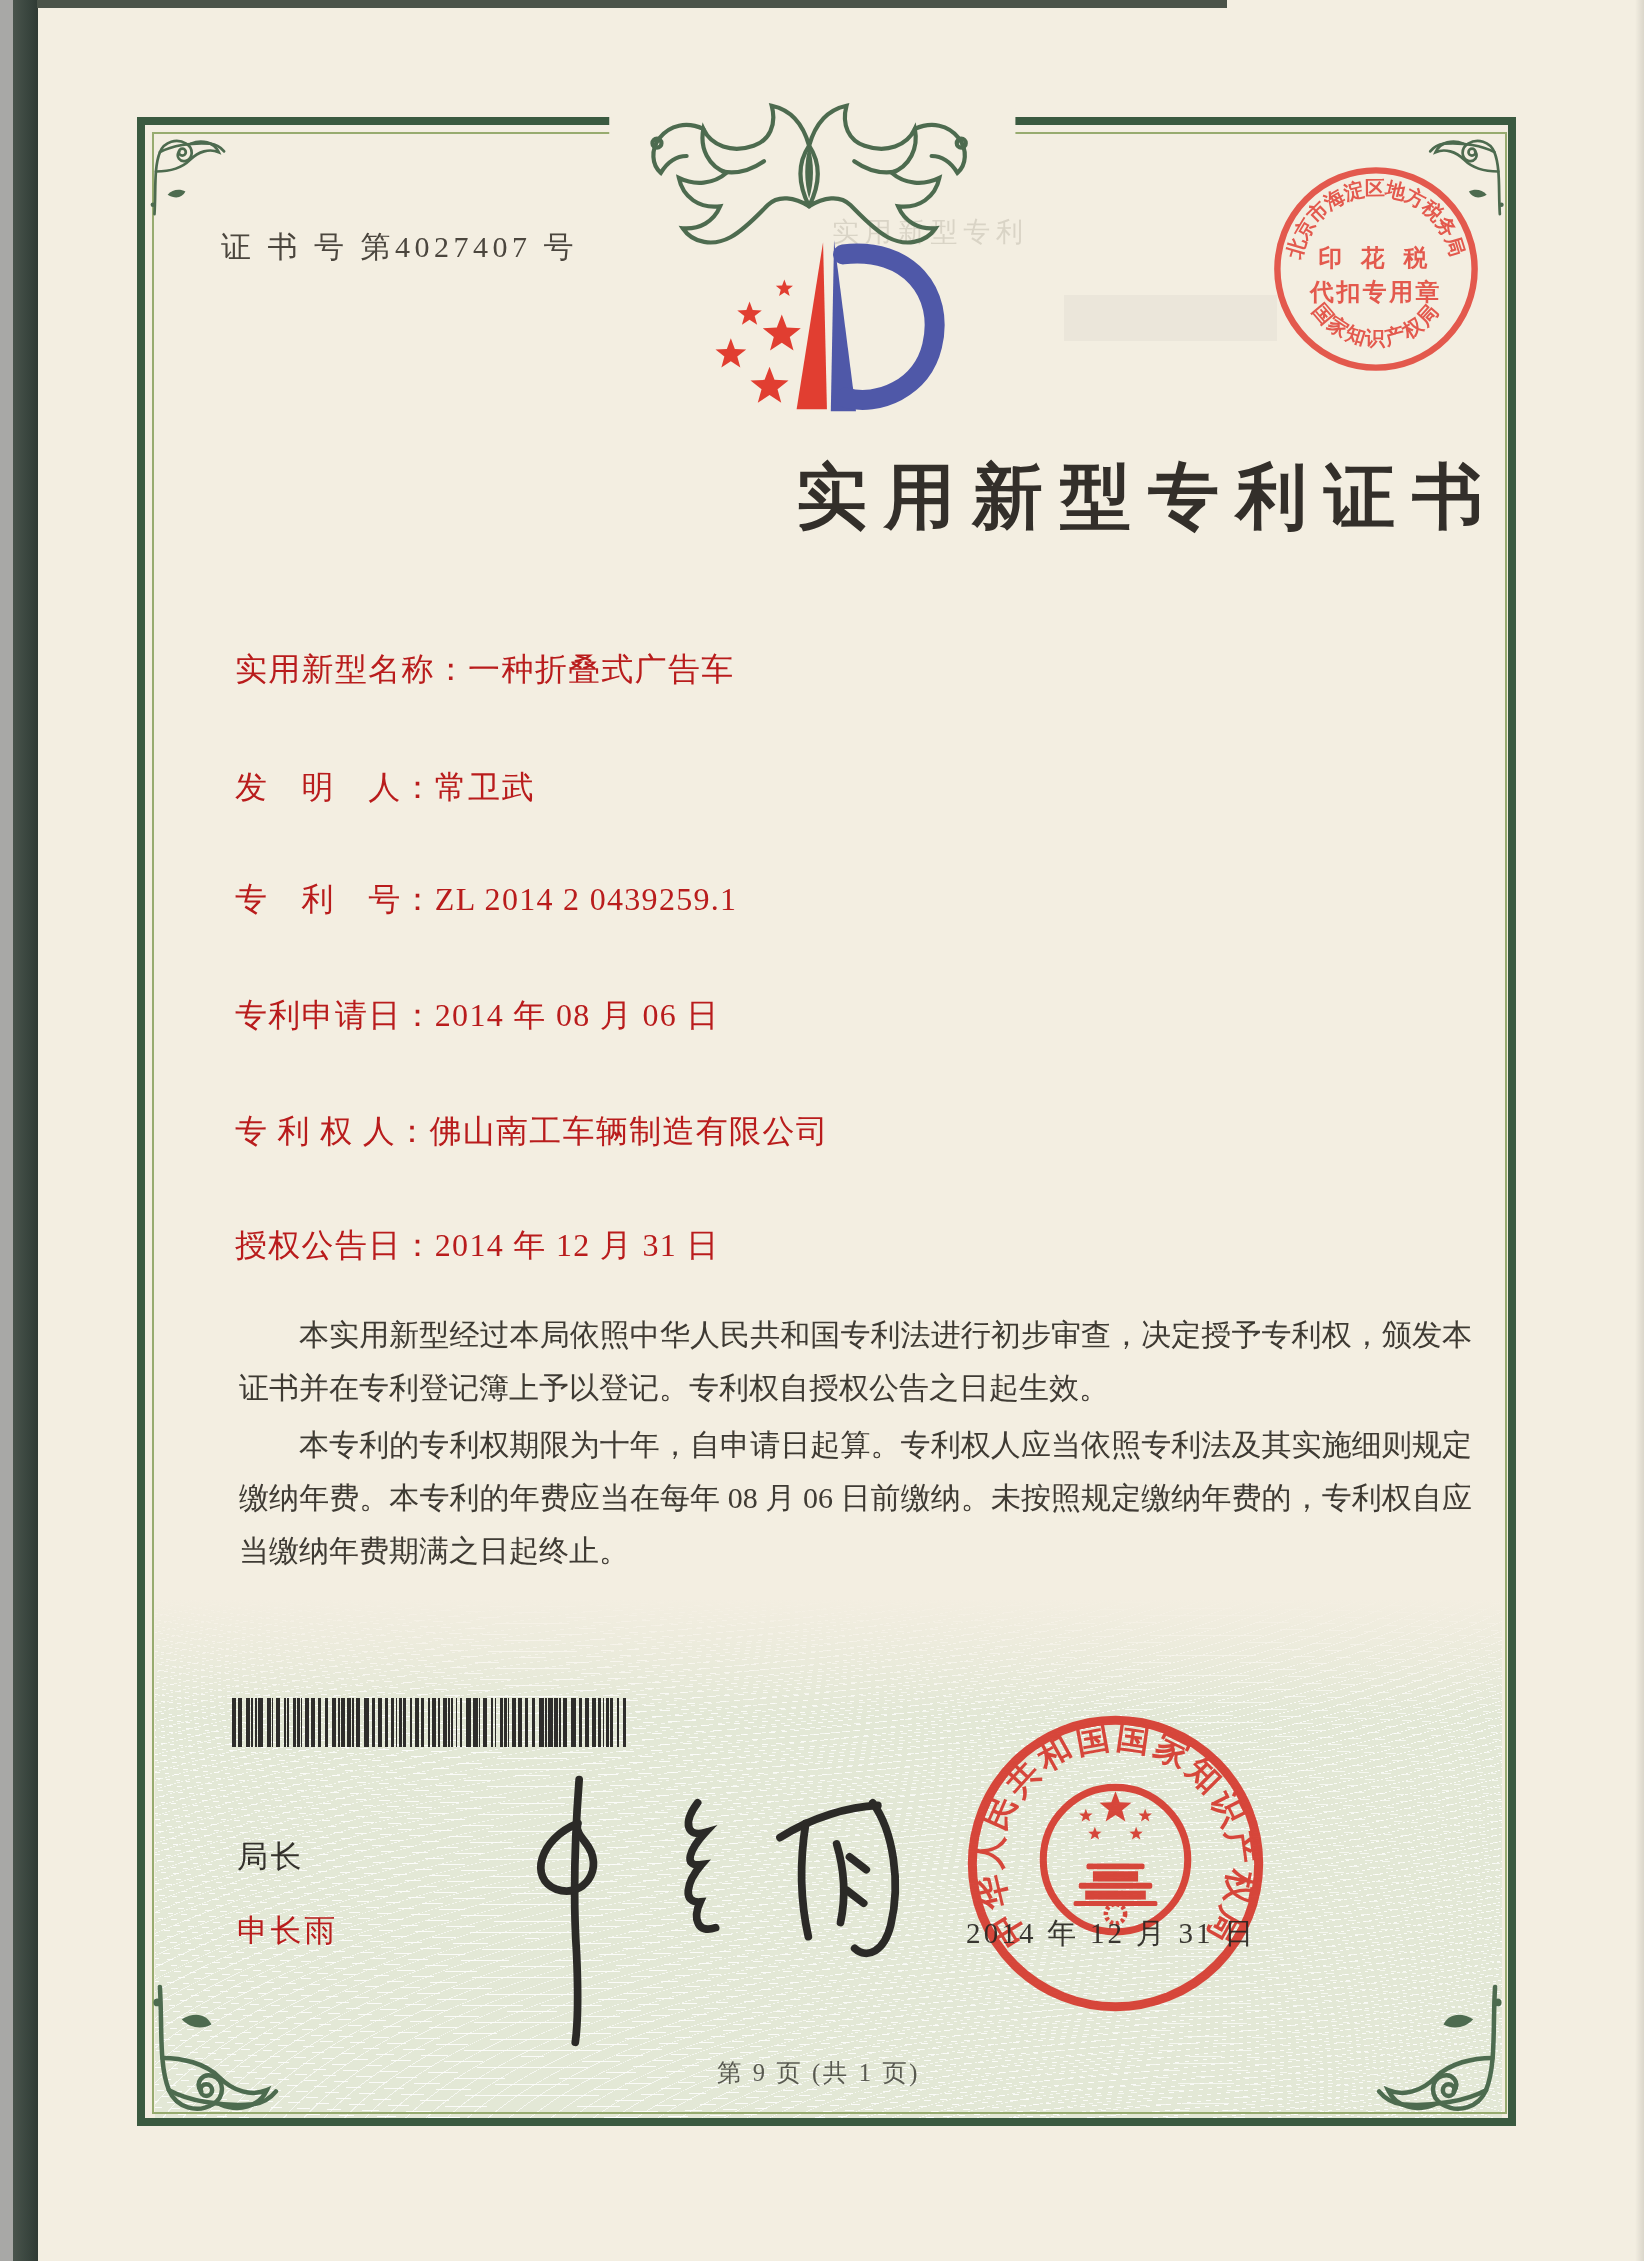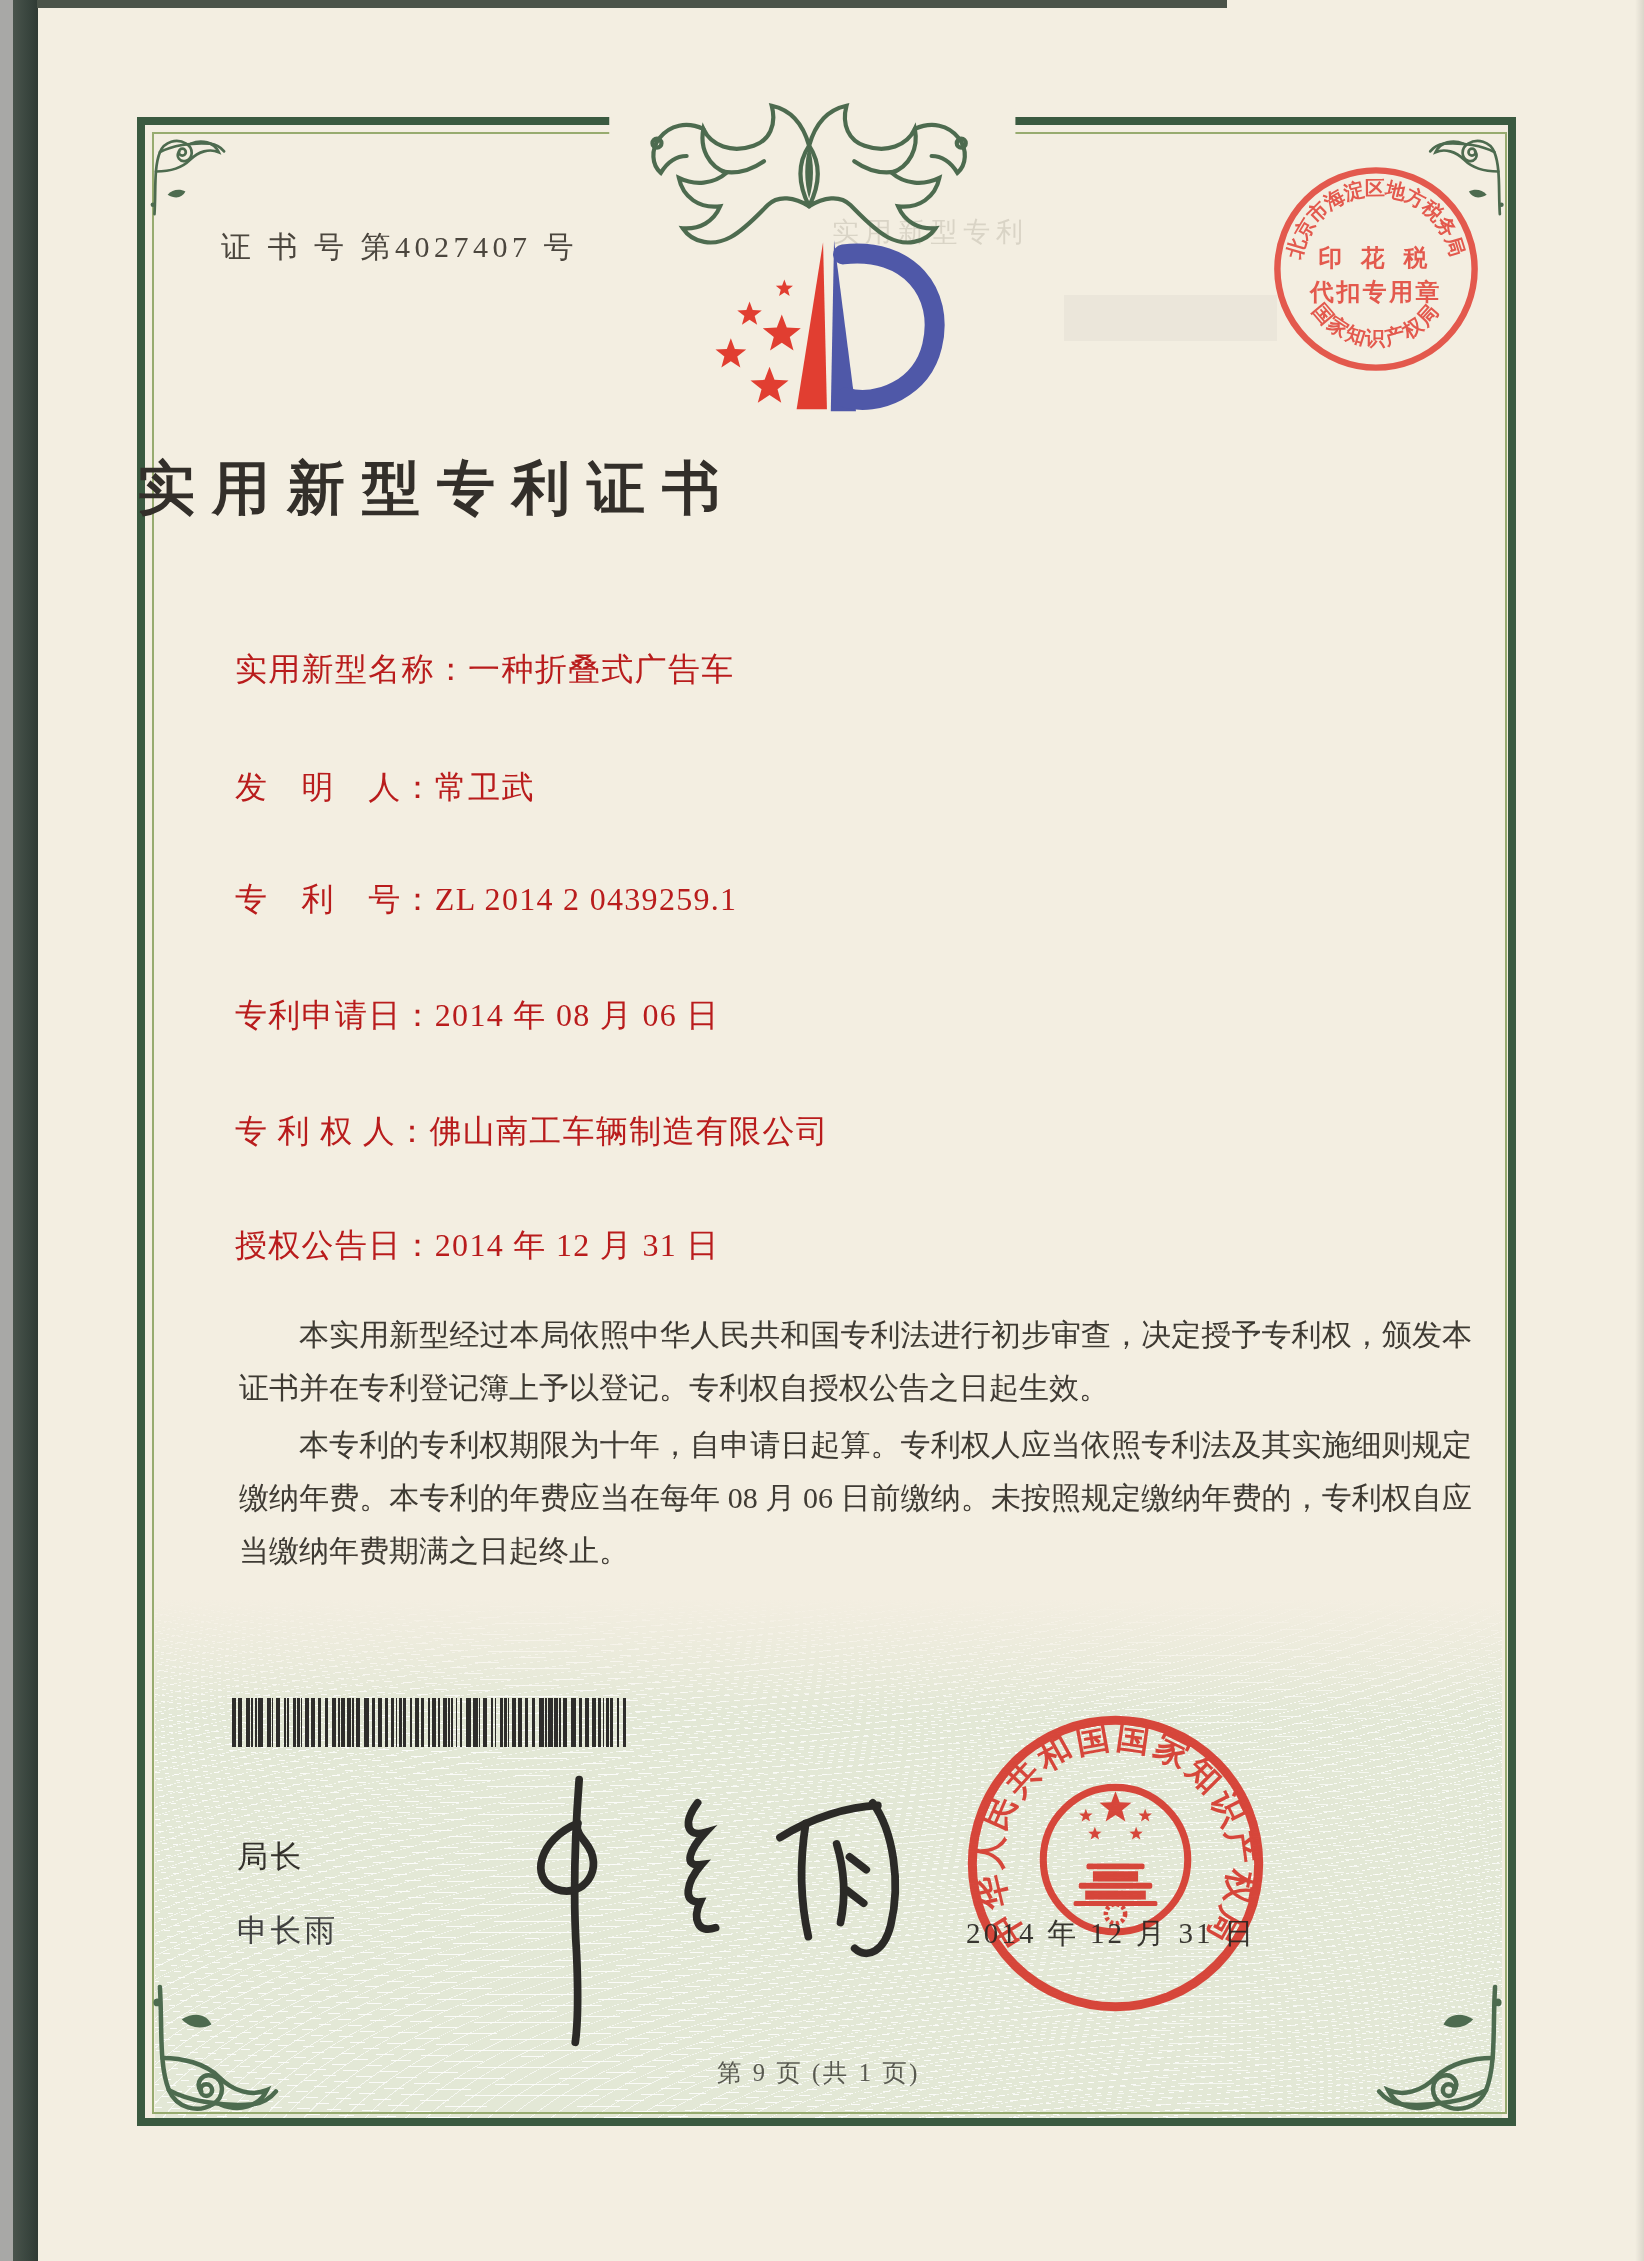--- a/index.html
+++ b/index.html
@@ -33,36 +33,36 @@
   }
   .guilloche::before{content:"";position:absolute;left:0;top:0;width:100%;height:116px;
     background:linear-gradient(#f3eee1,rgba(243,238,225,0));}
 
   .cert-no{left:221px;top:227px;font-size:30px;letter-spacing:4.5px;color:#4b463e;}
 
   .ghost{left:832px;top:214px;font-size:27px;letter-spacing:5.8px;color:#a59e8e;
     opacity:.32;filter:blur(0.6px);}
   .ghost-block{left:1064px;top:295px;width:213px;height:46px;background:#6a665c;opacity:.05;}
 
-  .title{left:137px;top:450px;width:1363px;text-align:left;
-    font-size:58px;font-weight:bold;letter-spacing:17px;color:#332f2a;}
+  .title{left:137px;top:450px;width:1363px;text-align:right;
+    font-size:71px;font-weight:bold;letter-spacing:17px;color:#332f2a;}
 
   .field{left:235px;font-size:32px;letter-spacing:1.3px;color:#b91c1c;white-space:nowrap;}
   .f0{top:648px;} .f1{top:766px;} .f2{top:878px;font-family:Liberation Serif, serif;}
   .f3{top:994px;} .f4{top:1110px;} .f5{top:1224px;}
 
   .paras{left:235px;top:1304px;width:1241px;font-size:30px;line-height:53px;
     color:#3e3a33;text-align:justify;}
   .paras p{margin:4px;text-indent:2em;}
 
   .barcode{left:232px;top:1698px;width:413px;height:49px;font-size:0;white-space:nowrap;overflow:hidden;}
   .barcode i{display:inline-block;height:100%;background:#2e2d2b;}
 
   .issuer-title{left:237px;top:1836px;font-size:31px;letter-spacing:2.6px;color:#34322d;}
-  .issuer-name{left:237px;top:1910px;font-size:31px;letter-spacing:2.6px;color:#404040;}
+  .issuer-name{left:237px;top:1910px;font-size:31px;letter-spacing:2.6px;color:#b91c1c;}
 
   .seal-date{left:966px;top:1914px;width:335px;font-size:29px;letter-spacing:3.2px;
     color:rgba(40,38,34,.92);z-index:6;}
 
   .footer{left:137px;top:2056px;width:1363px;text-align:center;
     font-size:24.5px;letter-spacing:2.6px;color:#585950;}
 
   svg{position:absolute;pointer-events:none;}
   .deco-svg{left:0;top:0;z-index:3;}
   .logo-svg{left:696px;top:213px;z-index:2;}

